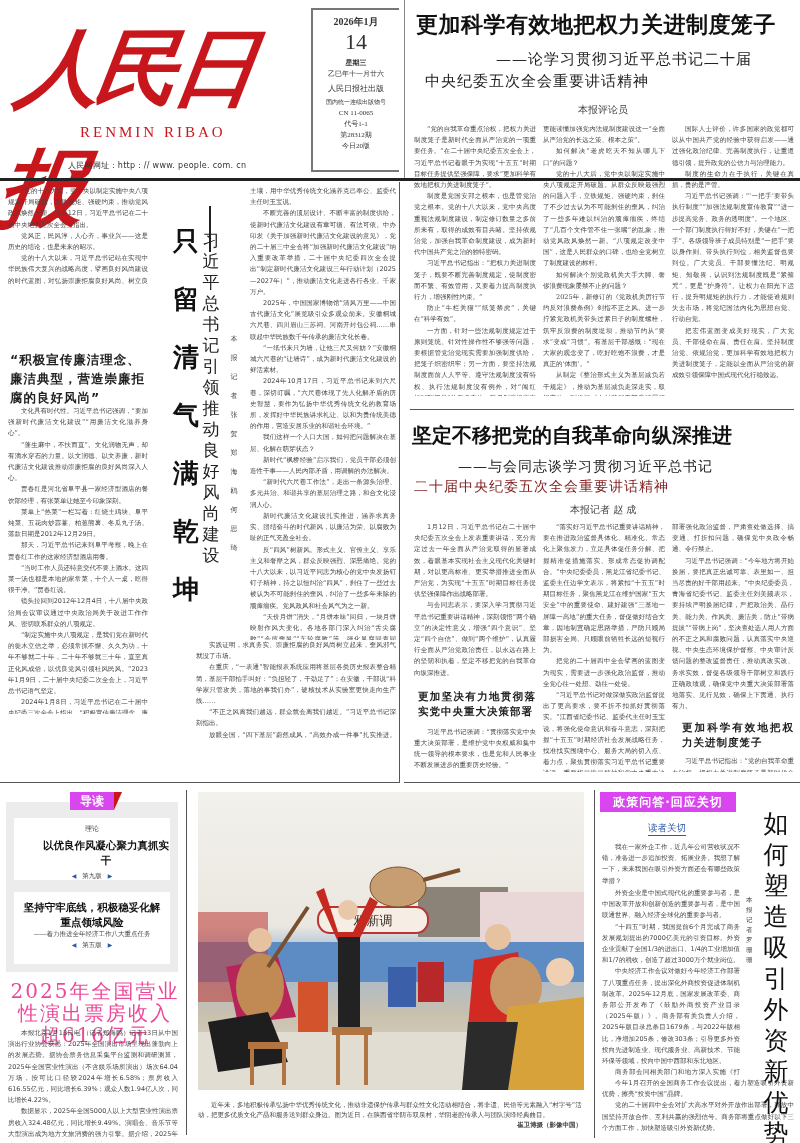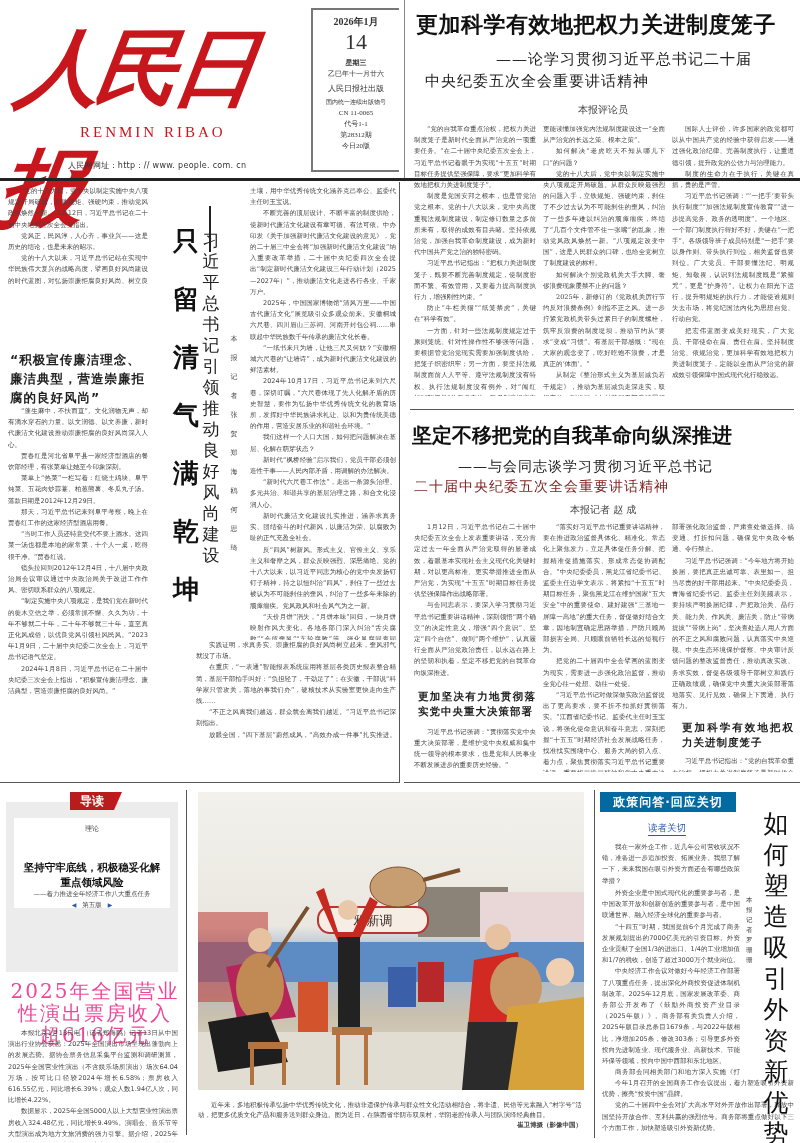--- a/index.html
+++ b/index.html
@@ -30,36 +30,36 @@
 
   
   .feat-title { left: 172px; top: 212px; width: 28px; font-size: 26px; font-weight: bold; color: #111; line-height: 58px; text-align: center; }
   .feat-sub { left: 201px; top: 230px; width: 20px; font-size: 17px; color: #222; line-height: 21px; text-align: center; }
   .feat-dash { left: 209px; top: 206px; width: 2px; height: 46px; background: #222; }
   .feat-by { left: 228px; top: 330px; width: 12px; font-size: 7px; color: #444; line-height: 19px; text-align: center; }
   .subhead { font-size: 13px; font-weight: bold; color: #222; line-height: 19px; letter-spacing: 1px; }
 
   
   .daodu-box { left: 6px; top: 802px; width: 172px; height: 170px; background: #ececec; }
-  .daodu-tab { left: 70px; top: 792px; width: 44px; height: 18px; background: #b91c1c; color: #fff; font-size: 12px; font-weight: bold; text-align: center; line-height: 18px; }
+  .daodu-tab { left: 70px; top: 792px; width: 44px; height: 18px; background: #d946ef; color: #fff; font-size: 12px; font-weight: bold; text-align: center; line-height: 18px; }
   .daodu-tab:after { content: ""; position: absolute; right: -8px; top: 0; border-left: 8px solid #c8161d; border-bottom: 18px solid transparent; }
   .dcard { background: #fff; left: 14px; width: 156px; text-align: center; }
   .dcard .k { font-size: 7px; color: #444; font-family: "DejaVu Serif", serif; }
   .dcard .t { font-size: 10.5px; color: #111; font-weight: bold; line-height: 15px; padding-left: 28px; }
   .dcard .s { font-size: 6.5px; color: #444; font-family: "DejaVu Serif", serif; }
   .dcard .pg { font-size: 6.5px; color: #444; margin-top: 2px; }
   .tri-l { color: #2a5aa8; font-size: 6px; margin-right: 6px; }
   .tri-r { color: #2a5aa8; font-size: 6px; margin-left: 6px; }
 
   .perf-title { left: 10px; top: 980px; width: 170px; text-align: center; font-size: 20px; color: #ec4899; line-height: 22px; letter-spacing: 2px; font-family: "DejaVu Serif", serif; }
 
   .photo { left: 198px; top: 792px; width: 386px; height: 298px; overflow: hidden; background: linear-gradient(180deg, #f3f1ec 0%, #eae7e0 45%, #9fb7d6 55%, #c9c0ae 75%, #e9e3d8 100%); }
   .photo-cap { left: 198px; top: 1100px; width: 384px; font-size: 6.5px; line-height: 10px; color: #444; }
 
-  .policy-tab { left: 600px; top: 792px; width: 136px; height: 20px; background: #0369a1; color: #fff; font-size: 12px; font-weight: bold; text-align: center; line-height: 20px; letter-spacing: 1px; }
+  .policy-tab { left: 600px; top: 792px; width: 136px; height: 20px; background: #d946ef; color: #fff; font-size: 12px; font-weight: bold; text-align: center; line-height: 20px; letter-spacing: 1px; }
   .reader-t { left: 648px; top: 822px; font-size: 9.5px; color: #2a5aa8; border-bottom: 1px solid #2a5aa8; }
   .vert-big { left: 762px; top: 808px; width: 28px; font-size: 25px; line-height: 31px; color: #111; text-align: center; }
 </style>
 </head>
 <body>
 
 <div class="abs logo">人民日报</div>
 <div class="abs logo-py">RENMIN RIBAO</div>
 <div class="abs site">人民网网址：http：// www. people. com. cn</div>
 
@@ -132,20 +132,21 @@
 
 </div>
 
 <div class="abs body" style="left:8px;top:186px;width:140px;height:100px">
   <p>“党的十八大后，党中央以制定实施中央八项规定开局破题，立铁规矩、强硬约束，推动党风政风焕然一新。”1月12日，习近平总书记在二十届中央纪委五次全会上指出。</p>
     <p>党风正，民风淳，人心齐，事业兴——这是历史的结论，也是未来的昭示。</p>
     <p>党的十八大以来，习近平总书记站在实现中华民族伟大复兴的战略高度，擘画良好风尚建设的时代蓝图，对弘扬崇廉拒腐良好风尚、树立良好道德风尚、营造家庭文明新风尚、进一步形成向上向善的社会风尚等发表一系列重要论述，并率先垂范、身体力行，推动引领全党全社会同心同行，共筑时代新风尚。</p>
 </div>
 <div class="abs subhead" style="left:10px;top:350px;width:140px;font-size:12.5px">“积极宣传廉洁理念、廉洁典型，营造崇廉拒腐的良好风尚”</div>
 <div class="abs body" style="left:8px;top:406px;width:140px;height:308px">
+  <p>文化具有时代性。习近平总书记强调，“要加强新时代廉洁文化建设”“用廉洁文化滋养身心”。</p>
     <p>“蓬生麻中，不扶而直”。文化润物无声，却有滴水穿石的力量。以文润德、以文养廉，新时代廉洁文化建设推动崇廉拒腐的良好风尚深入人心。</p>
     <p>贾春红是河北省阜平县一家经济型酒店的餐饮部经理，有张菜单让她至今印象深刻。</p>
     <p>菜单上“热菜”一栏写着：红烧土鸡块、阜平炖菜、五花肉炒蒜薹、柏葱熊薯、冬瓜丸子汤。落款日期是2012年12月29日。</p>
     <p>那天，习近平总书记来到阜平考察，晚上在贾春红工作的这家经济型酒店用餐。</p>
     <p>“当时工作人员还特意交代不要上酒水。这四菜一汤也都是本地的家常菜，十个人一桌，吃得很干净。”贾春红说。</p>
     <p>镜头拉回到2012年12月4日，十八届中央政治局会议审议通过中央政治局关于改进工作作风、密切联系群众的八项规定。</p>
     <p>“制定实施中央八项规定，是我们党在新时代的徙木立信之举，必须常抓不懈、久久为功，十年不够就二十年，二十年不够就三十年，直至真正化风成俗，以优良党风引领社风民风。”2023年1月9日，二十届中央纪委二次全会上，习近平总书记语气坚定。</p>
     <p>2024年1月8日，习近平总书记在二十届中央纪委三次全会上指出，“积极宣传廉洁理念、廉洁典型，营造崇廉拒腐的良好风尚。”</p>
 </div>
 
@@ -186,21 +187,21 @@
 <div class="abs hline" style="left:0;top:782px;width:400px"></div>
 <div class="abs hline" style="left:404px;top:782px;width:396px"></div>
 
 <div class="abs daodu-box"></div>
 <div class="abs daodu-tab">导读</div>
 <div class="abs dcard" style="top:818px;height:62px;padding-top:6px">
   <div class="k">理论</div>
   <div class="t" style="margin:4px 0">以优良作风凝心聚力真抓实干</div>
   <div class="pg"><span class="tri-l">◀</span><span class="serif">第九版</span><span class="tri-r">▶</span></div>
 </div>
-<div class="abs dcard" style="top:836px;height:72px;padding-top:24px">
+<div class="abs dcard" style="top:892px;height:72px;padding-top:8px">
   <div class="t" style="padding:0 8px">坚持守牢底线，积极稳妥化解重点领域风险</div>
   <div class="s">——着力推进全年经济工作八大重点任务</div>
   <div class="pg"><span class="tri-l">◀</span><span class="serif">第五版</span><span class="tri-r">▶</span></div>
 </div>
 
 <div class="abs perf-title">2025年全国营业性演出票房收入超616亿元</div>
 <div class="abs body" style="left:8px;top:1028px;width:170px;height:114px">
   <p>本报北京1月13日电  （记者郑海鸥）记者13日从中国演出行业协会获悉：2025年全国演出市场呈现出蓬勃向上的发展态势。据协会票务信息采集平台监测和调研测算，2025年全国营业性演出（不含娱乐场所演出）场次64.04万场，按可比口径较2024年增长6.58%；票房收入616.55亿元，同比增长6.39%；观众人数1.94亿人次，同比增长4.22%。</p>
     <p>数据显示，2025年全国5000人以上大型营业性演出票房收入324.48亿元，同比增长9.49%。演唱会、音乐节等大型演出成为地方文旅消费的强力引擎。据介绍，2025年全国大中型旅游演艺项目演出19.87万场，同比增长4.95%；票房收入174.42亿元，同比增长6.43%。</p>
 </div>

